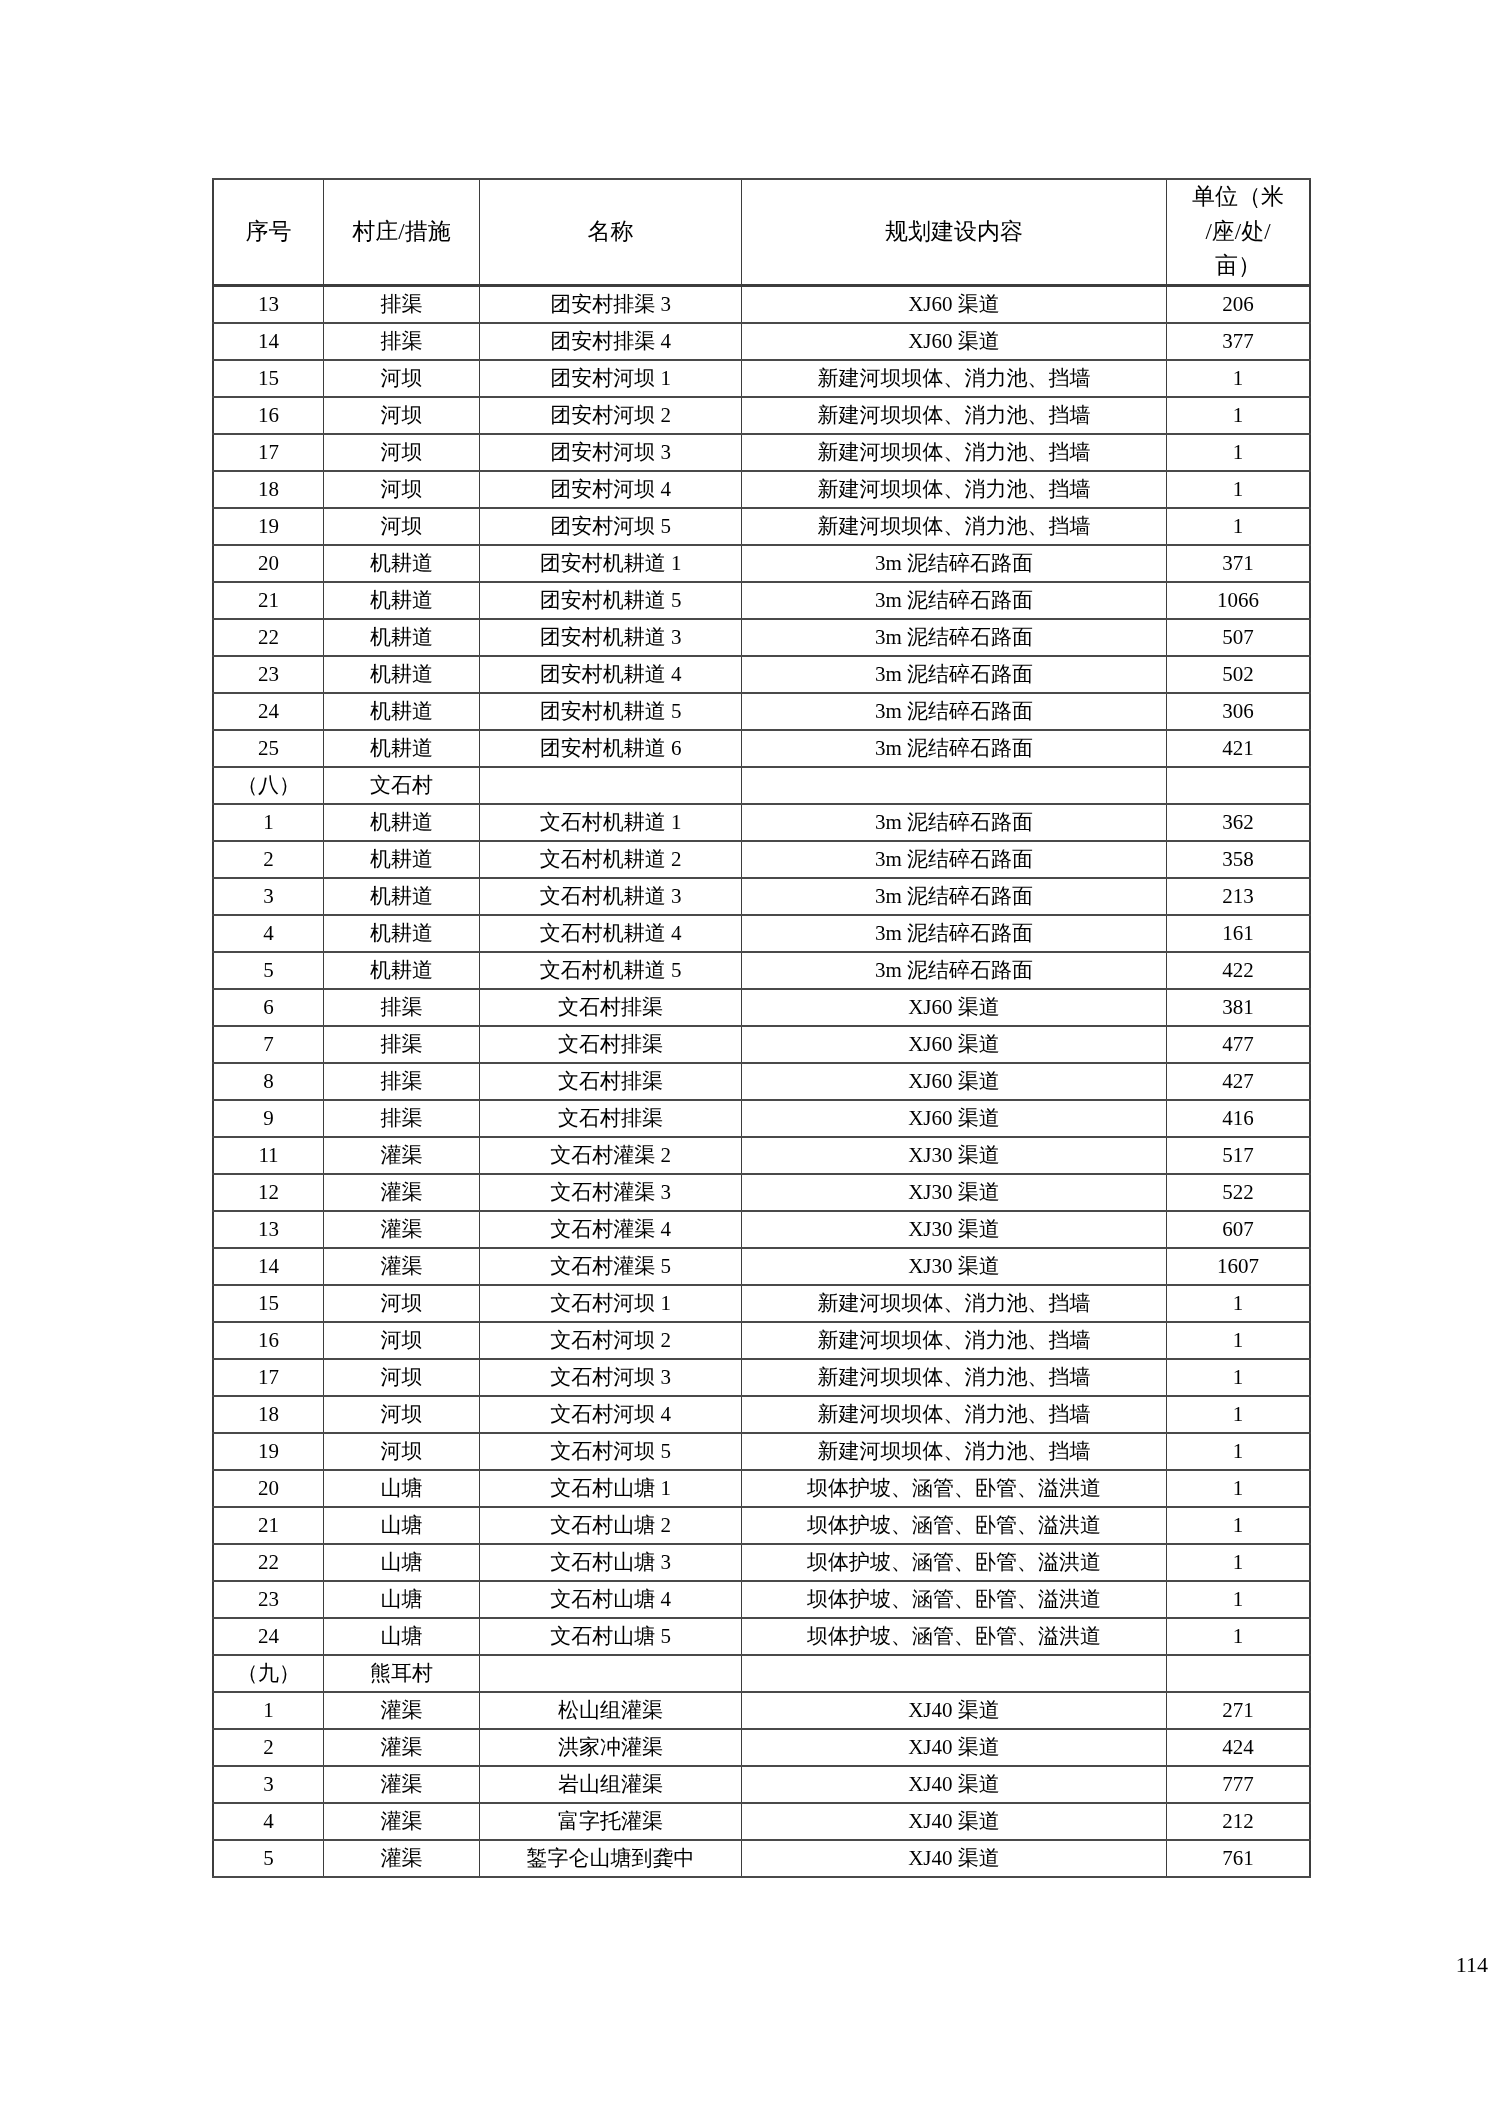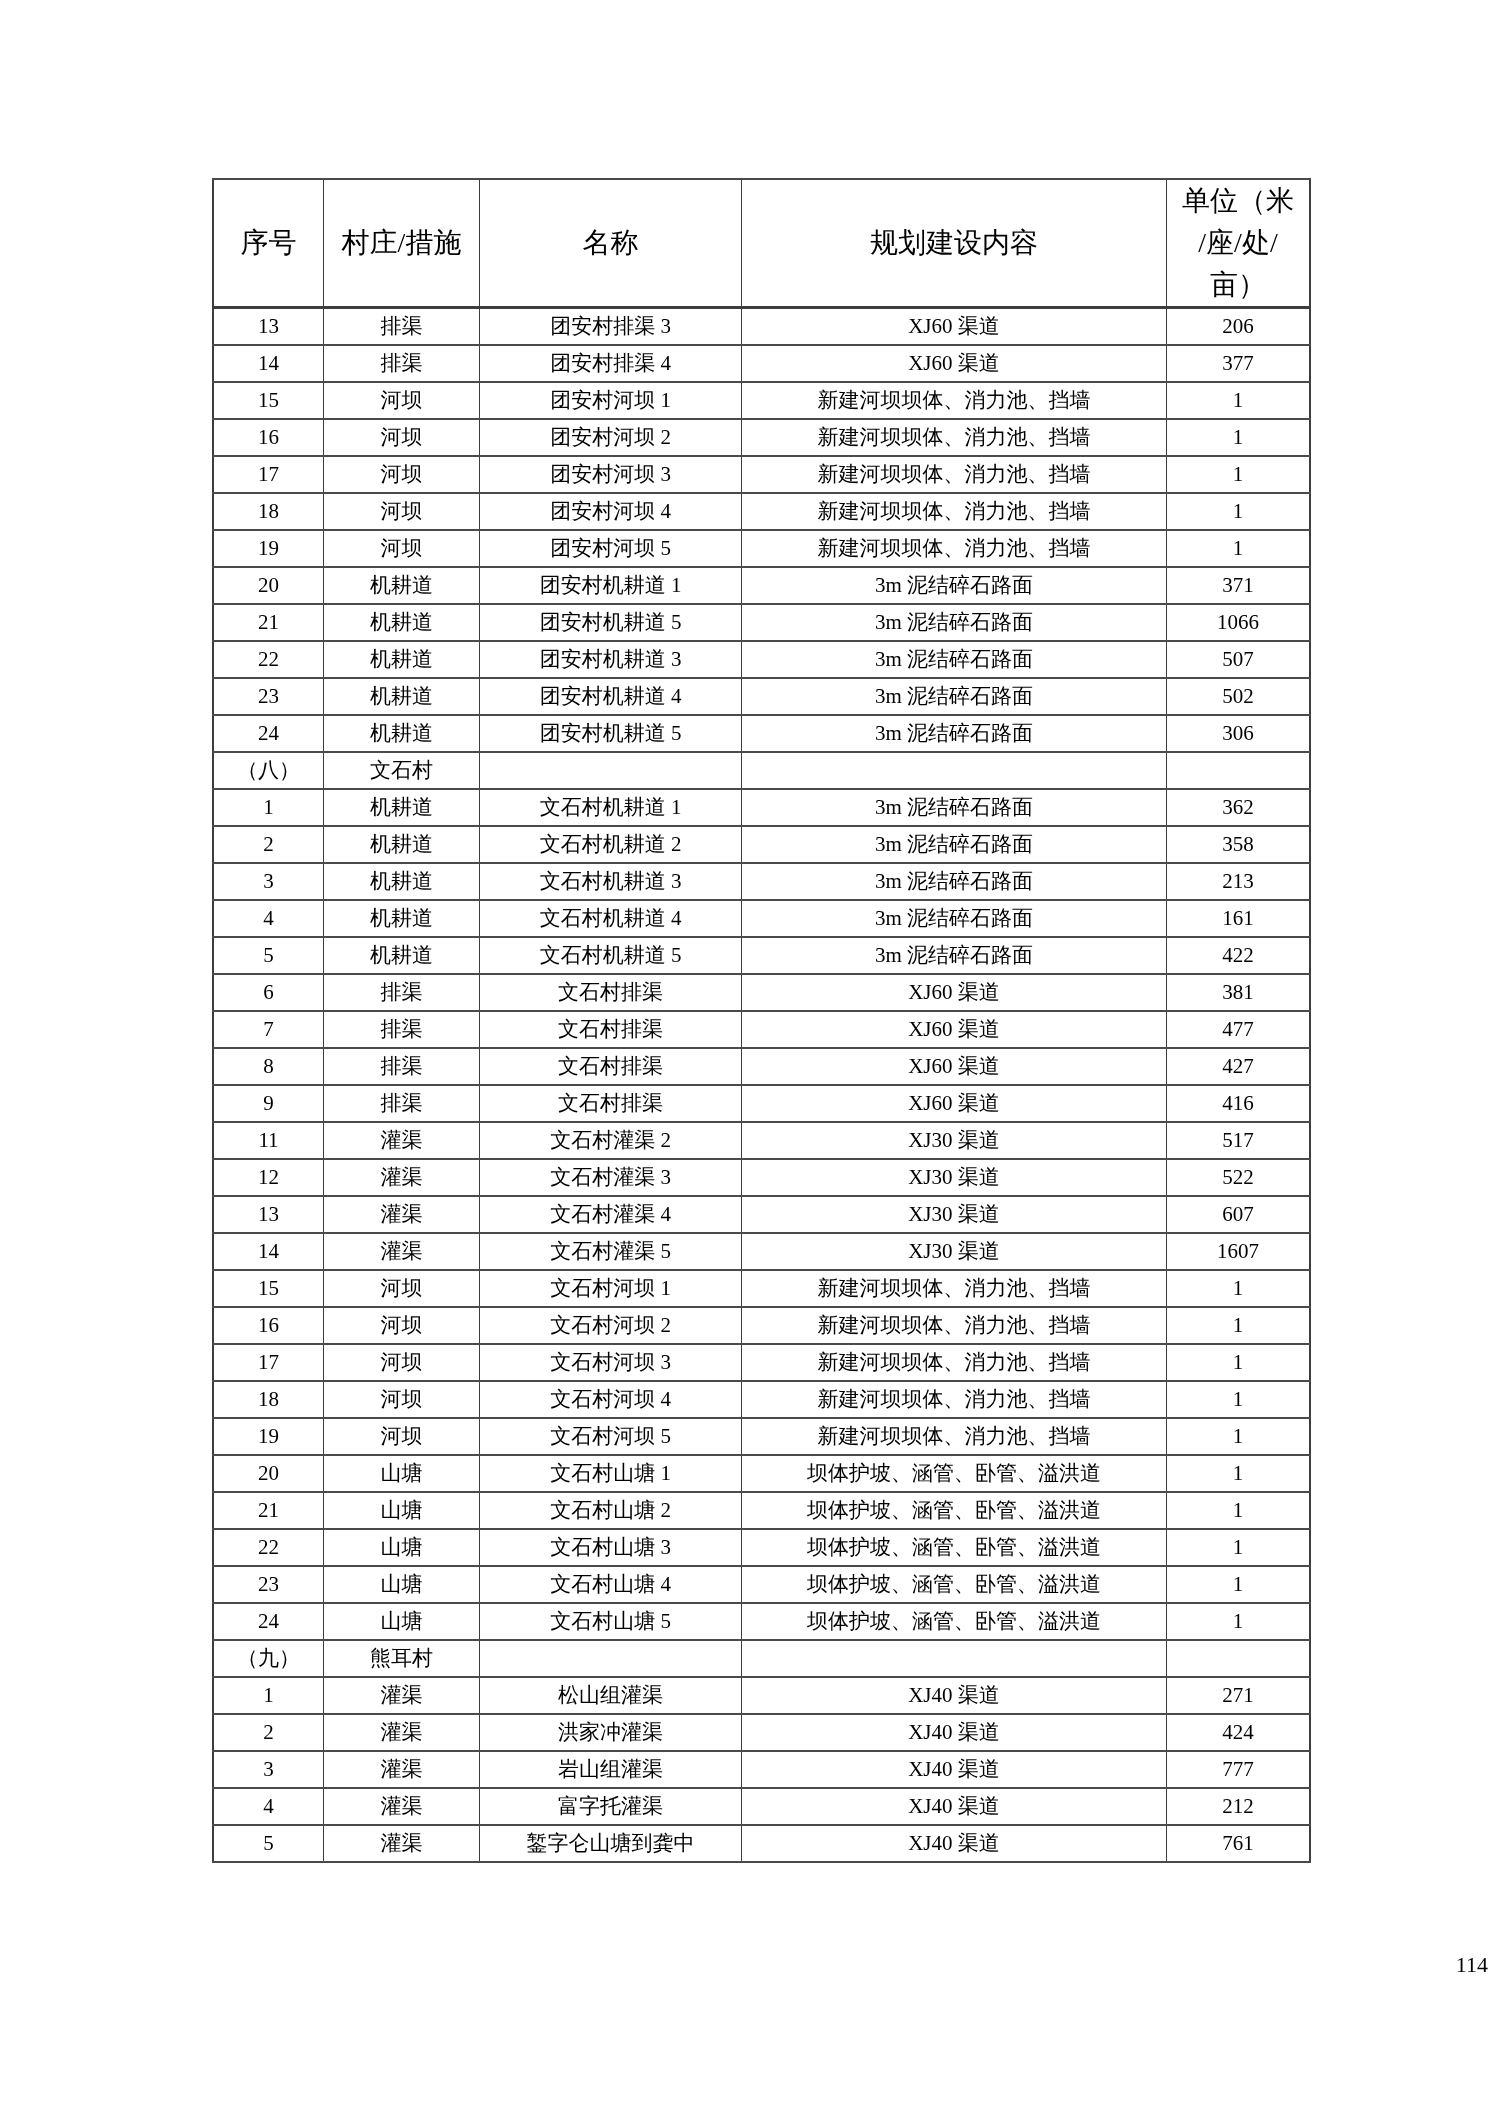--- a/index.html
+++ b/index.html
@@ -15,21 +15,21 @@
   .doc-table th,.doc-table td{
     border-left:1px solid #3d3d3d;
     border-right:1px solid #3d3d3d;
     border-top:2px solid #4a4a4a;
     border-bottom:2px solid #4a4a4a;
     text-align:center;vertical-align:middle;
     padding:0 2px;overflow:hidden;
     font-weight:normal;
   }
   .doc-table thead th{
-    height:101px;font-size:28px;line-height:1.5;
+    height:101px;font-size:23px;line-height:1.5;
     white-space:pre-line;
     border-bottom:3px solid #3d3d3d;
   }
   .doc-table tbody td{
     height:35px;font-size:21px;line-height:1.15;
     white-space:nowrap;
   }
   .col-index  {width:105px;}
   .col-measure{width:151px;margin-top:12px;}
   .col-name   {width:257px;}
@@ -135,20 +135,27 @@
           <td class="col-unit">502</td>
         </tr>
         <tr>
           <td class="col-index">24</td>
           <td class="col-measure">机耕道</td>
           <td class="col-name">团安村机耕道 5</td>
           <td class="col-content">3m 泥结碎石路面</td>
           <td class="col-unit">306</td>
         </tr>
         <tr>
+          <td class="col-index">25</td>
+          <td class="col-measure">机耕道</td>
+          <td class="col-name">团安村机耕道 6</td>
+          <td class="col-content">3m 泥结碎石路面</td>
+          <td class="col-unit">421</td>
+        </tr>
+        <tr>
           <td class="col-index">（八）</td>
           <td class="col-measure">文石村</td>
           <td class="col-name"></td>
           <td class="col-content"></td>
           <td class="col-unit"></td>
         </tr>
         <tr>
           <td class="col-index">1</td>
           <td class="col-measure">机耕道</td>
           <td class="col-name">文石村机耕道 1</td>

